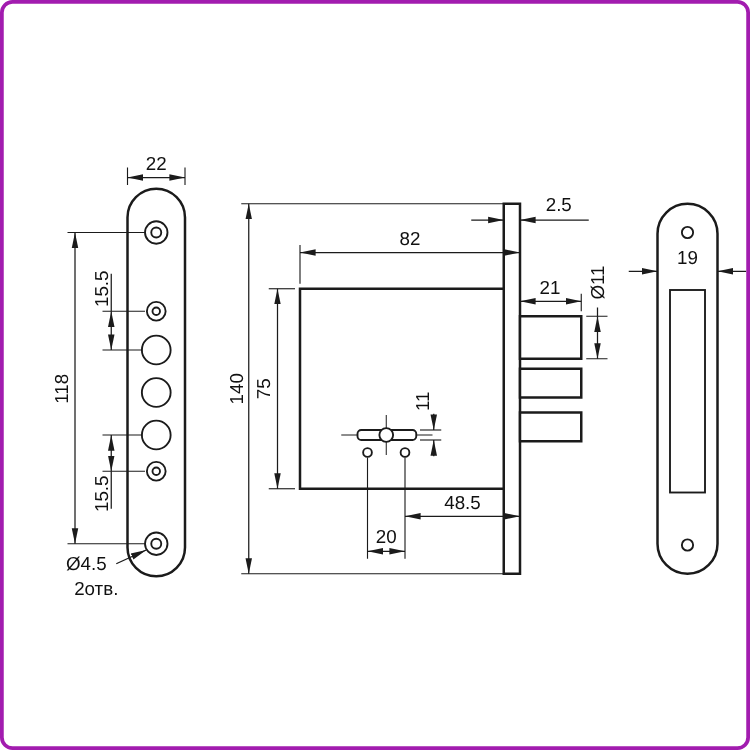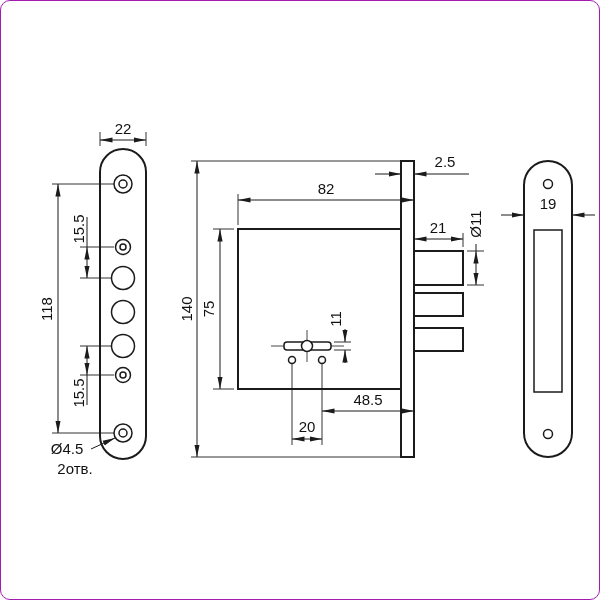--- a/index.html
+++ b/index.html
@@ -1,17 +1,17 @@
 <!DOCTYPE html>
 <html><head>
 <meta charset="utf-8">
 <style>
   html,body{margin:0;padding:0;background:#fff}
   .frame{position:relative;width:600px;height:600px;box-sizing:border-box;
-         border:1px solid #a21caf;border-radius:10px;background:#fff;overflow:hidden}
+         border:3px solid #a21caf;border-radius:10px;background:#fff;overflow:hidden}
   svg{display:block}
   .o  {fill:#fff;stroke:#1b1b1b;stroke-width:2}
   .o1 {fill:#fff;stroke:#1b1b1b;stroke-width:1.5}
   .d  {fill:none;stroke:#1b1b1b;stroke-width:1}
   .e  {fill:none;stroke:#1b1b1b;stroke-width:0.9}
   .c  {fill:none;stroke:#1b1b1b;stroke-width:0.8}
   text{font-family:"Liberation Sans", sans-serif;font-size:15px;fill:#111}
   .mid{text-anchor:middle}
 </style>
 </head>

